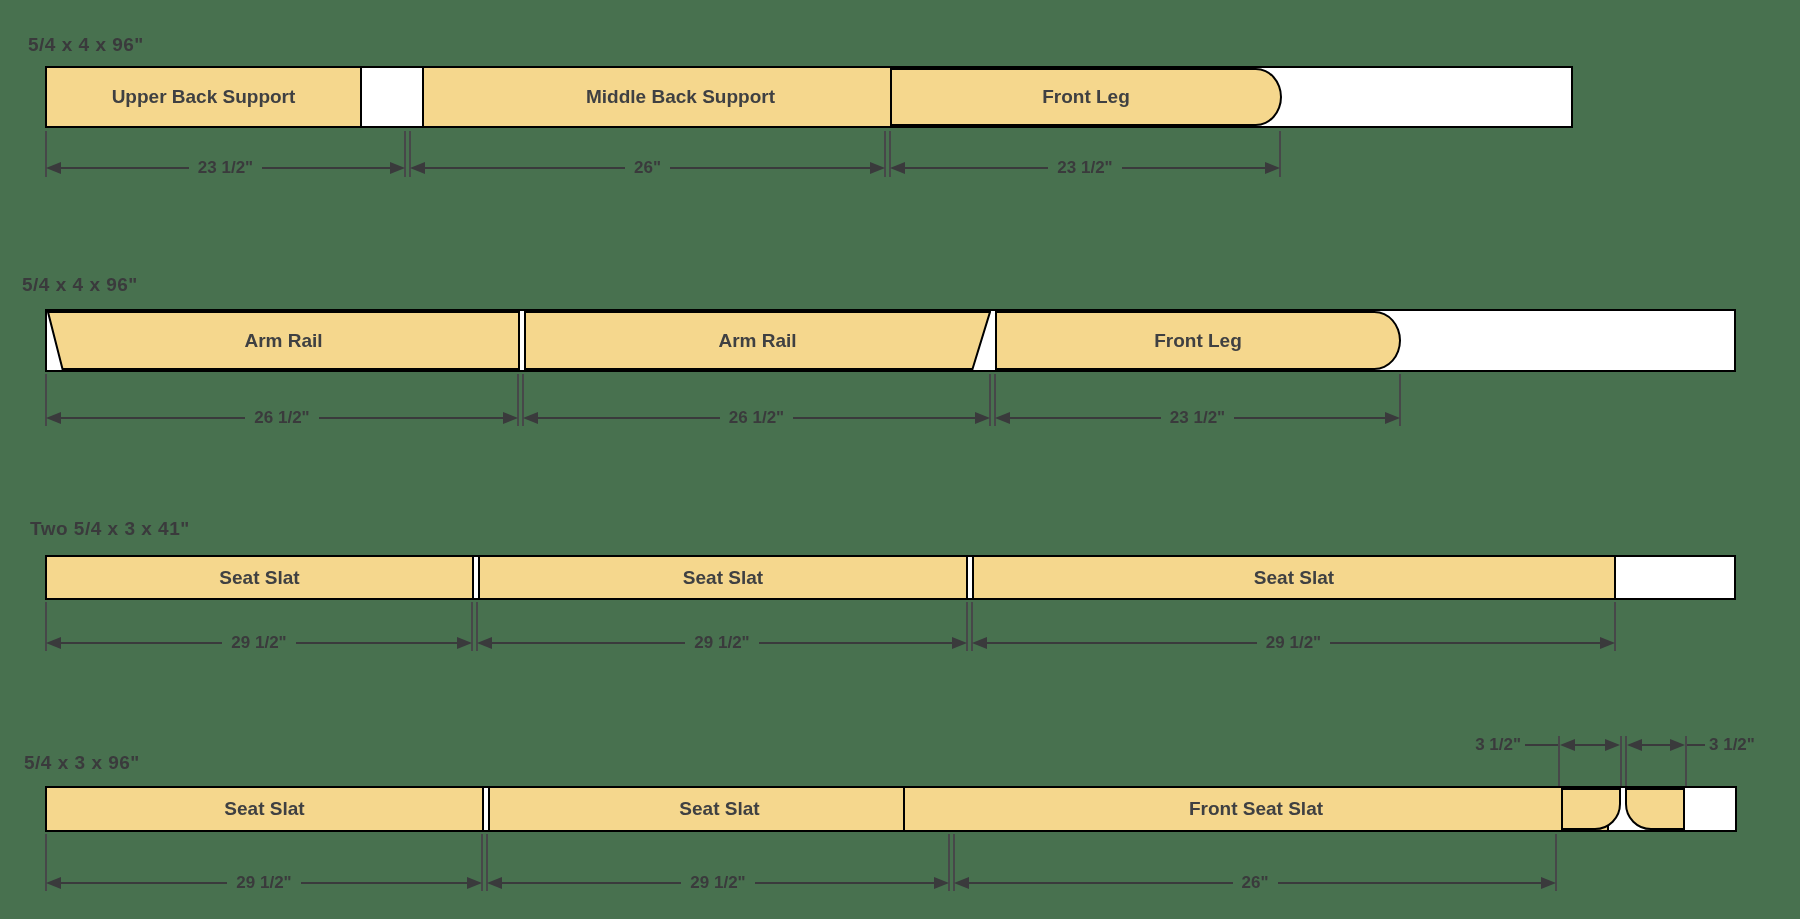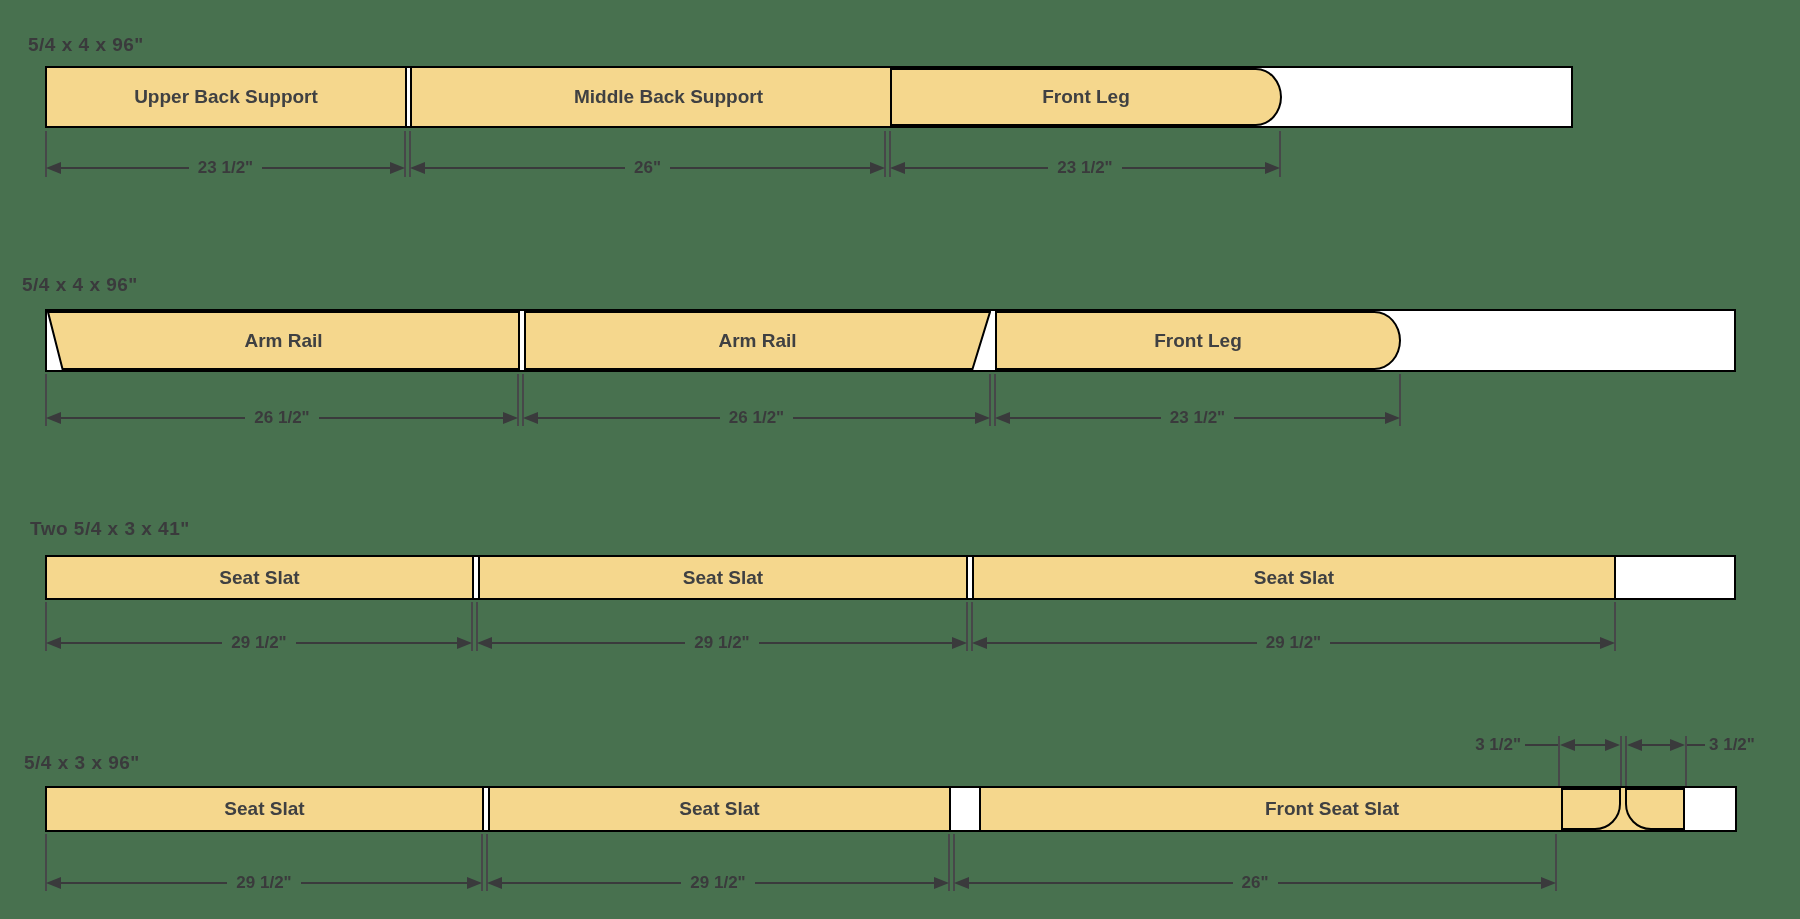--- a/index.html
+++ b/index.html
@@ -53,24 +53,24 @@
   }
 </style>
 </head>
 <body>
 
 <div id="canvas">
 
   <div class="board-label" style="left:28px;top:34px;">5/4 x 4 x 96"</div>
 
   <div class="board" style="left:45px;top:66px;width:1528px;height:62px;">
-    <div class="piece" style="left:0;width:360px;border-right:2px solid #000;">
+    <div class="piece" style="left:0;width:315px;border-right:2px solid #000;">
       <span class="piece-label">Upper Back Support</span>
     </div>
-    <div class="piece" style="left:363px;width:517px;border-left:2px solid #000;border-right:2px solid #000;">
+    <div class="piece" style="left:375px;width:517px;border-left:2px solid #000;border-right:2px solid #000;">
       <span class="piece-label">Middle Back Support</span>
     </div>
     <div class="piece" style="left:843px;width:392px;border:2px solid #000;border-radius:0 27px 27px 0 / 0 30px 30px 0;">
       <span class="piece-label">Front Leg</span>
     </div>
   </div>
 
   <div class="ext" style="left:45px;top:131px;height:46px;"></div>
   <div class="ext" style="left:404px;top:131px;height:46px;"></div>
   <div class="ext" style="left:409px;top:131px;height:46px;"></div>
@@ -215,21 +215,21 @@
   <div class="leader" style="left:1687px;top:744px;width:18px;"></div>
   <div class="free-dtext" style="left:1709px;top:735px;">3 1/2"</div>
 
   <div class="board" style="left:45px;top:786px;width:1692px;height:46px;">
     <div class="piece" style="left:0;width:437px;border-right:2px solid #000;">
       <span class="piece-label">Seat Slat</span>
     </div>
     <div class="piece" style="left:441px;width:463px;border-left:2px solid #000;border-right:2px solid #000;">
       <span class="piece-label">Seat Slat</span>
     </div>
-    <div class="piece" style="left:932px;width:706px;border-left:2px solid #000;border-right:2px solid #000;">
+    <div class="piece" style="left:856px;width:706px;border-left:2px solid #000;border-right:2px solid #000;">
       <span class="piece-label">Front Seat Slat</span>
     </div>
     <div class="piece" style="left:1514px;width:60px;border:2px solid #000;border-radius:0 0 26px 0;"></div>
     <div class="piece" style="left:1578px;width:60px;border:2px solid #000;border-radius:0 0 0 26px;"></div>
   </div>
 
   <div class="ext" style="left:45px;top:834px;height:57px;"></div>
   <div class="ext" style="left:481px;top:834px;height:57px;"></div>
   <div class="ext" style="left:486px;top:834px;height:57px;"></div>
   <div class="ext" style="left:948px;top:834px;height:57px;"></div>

